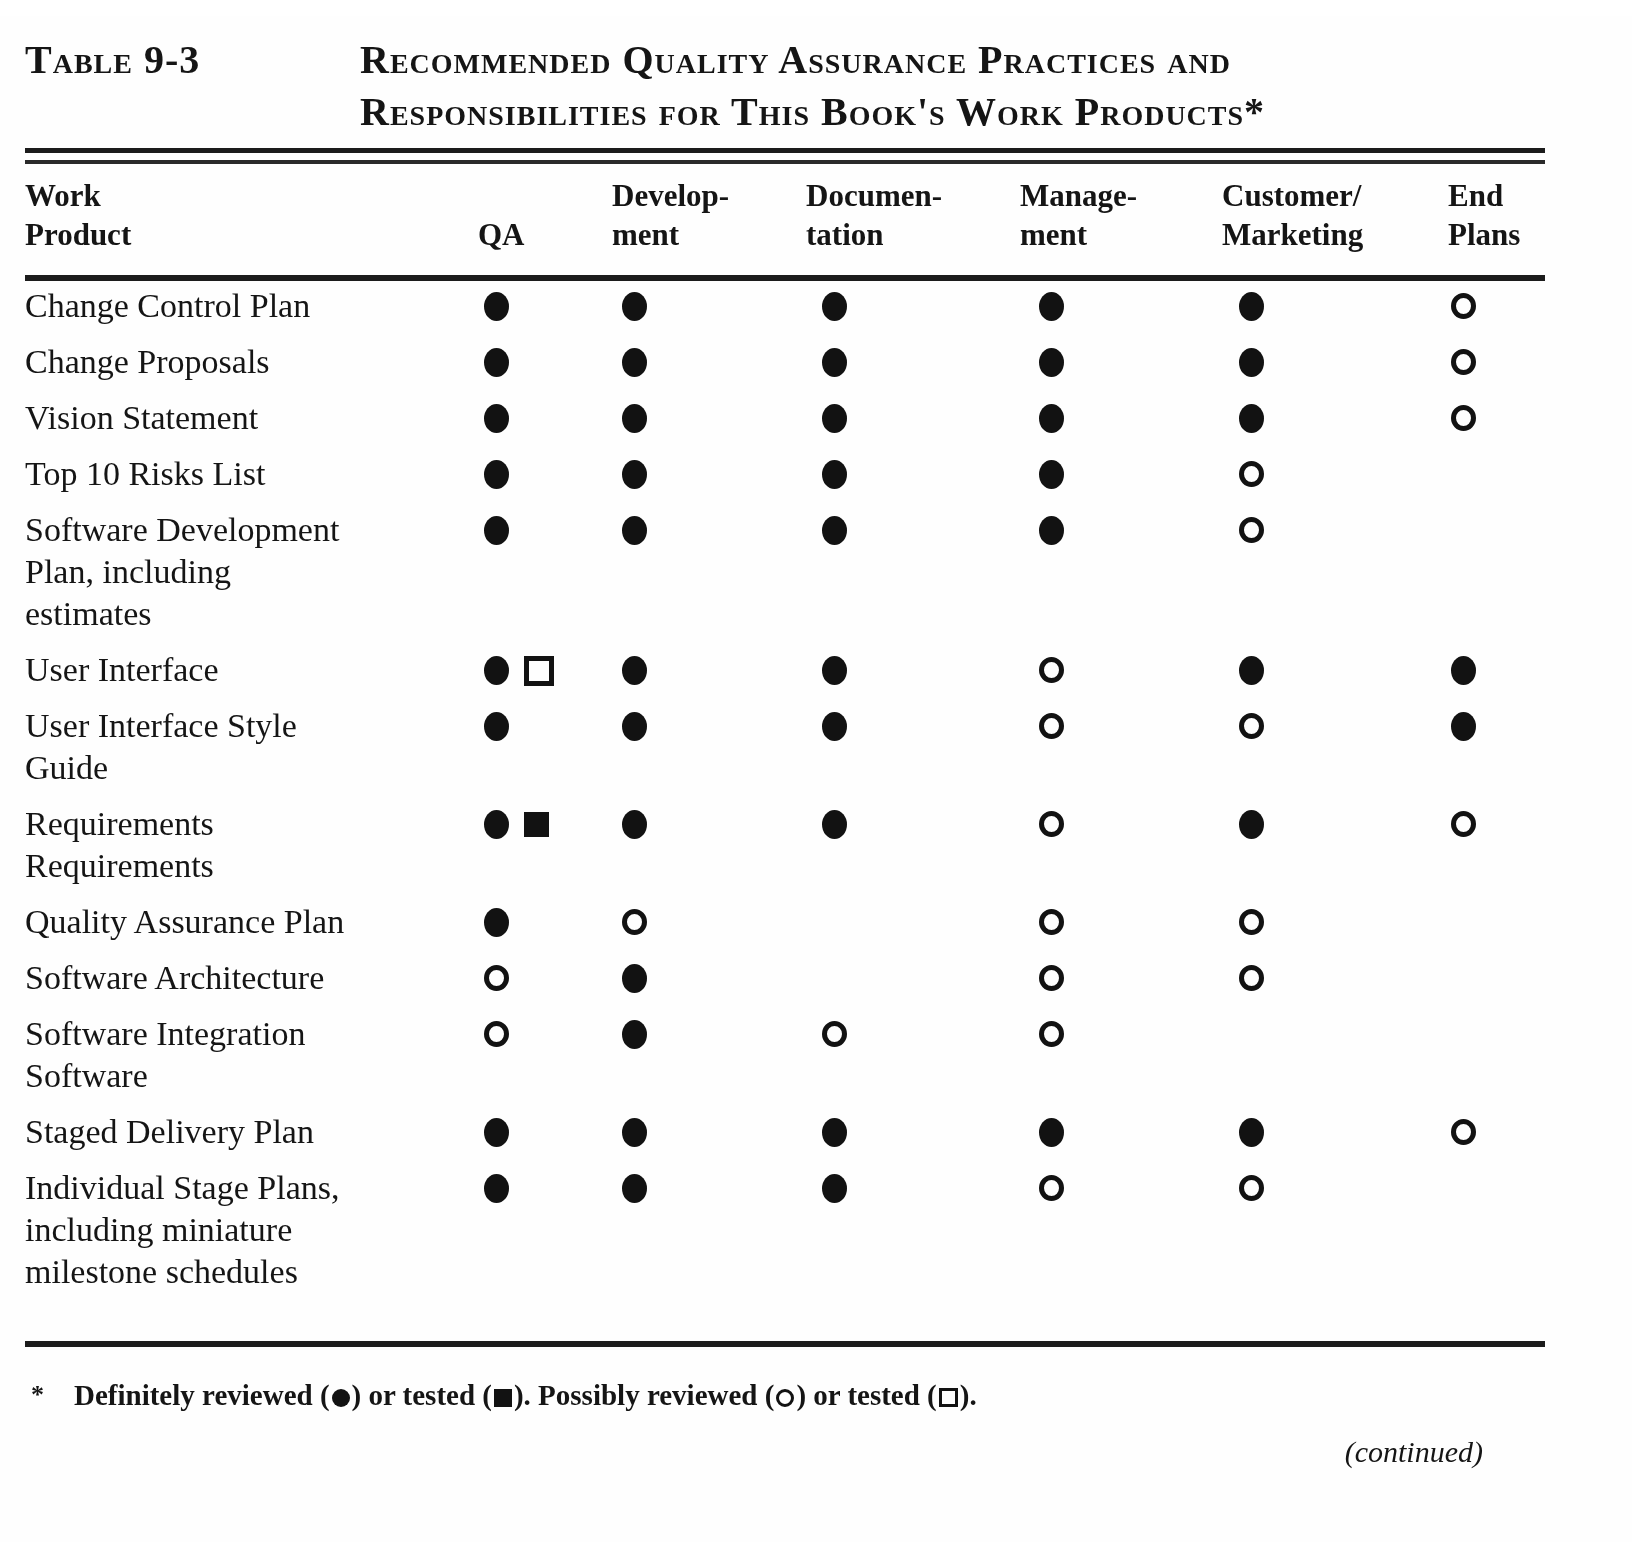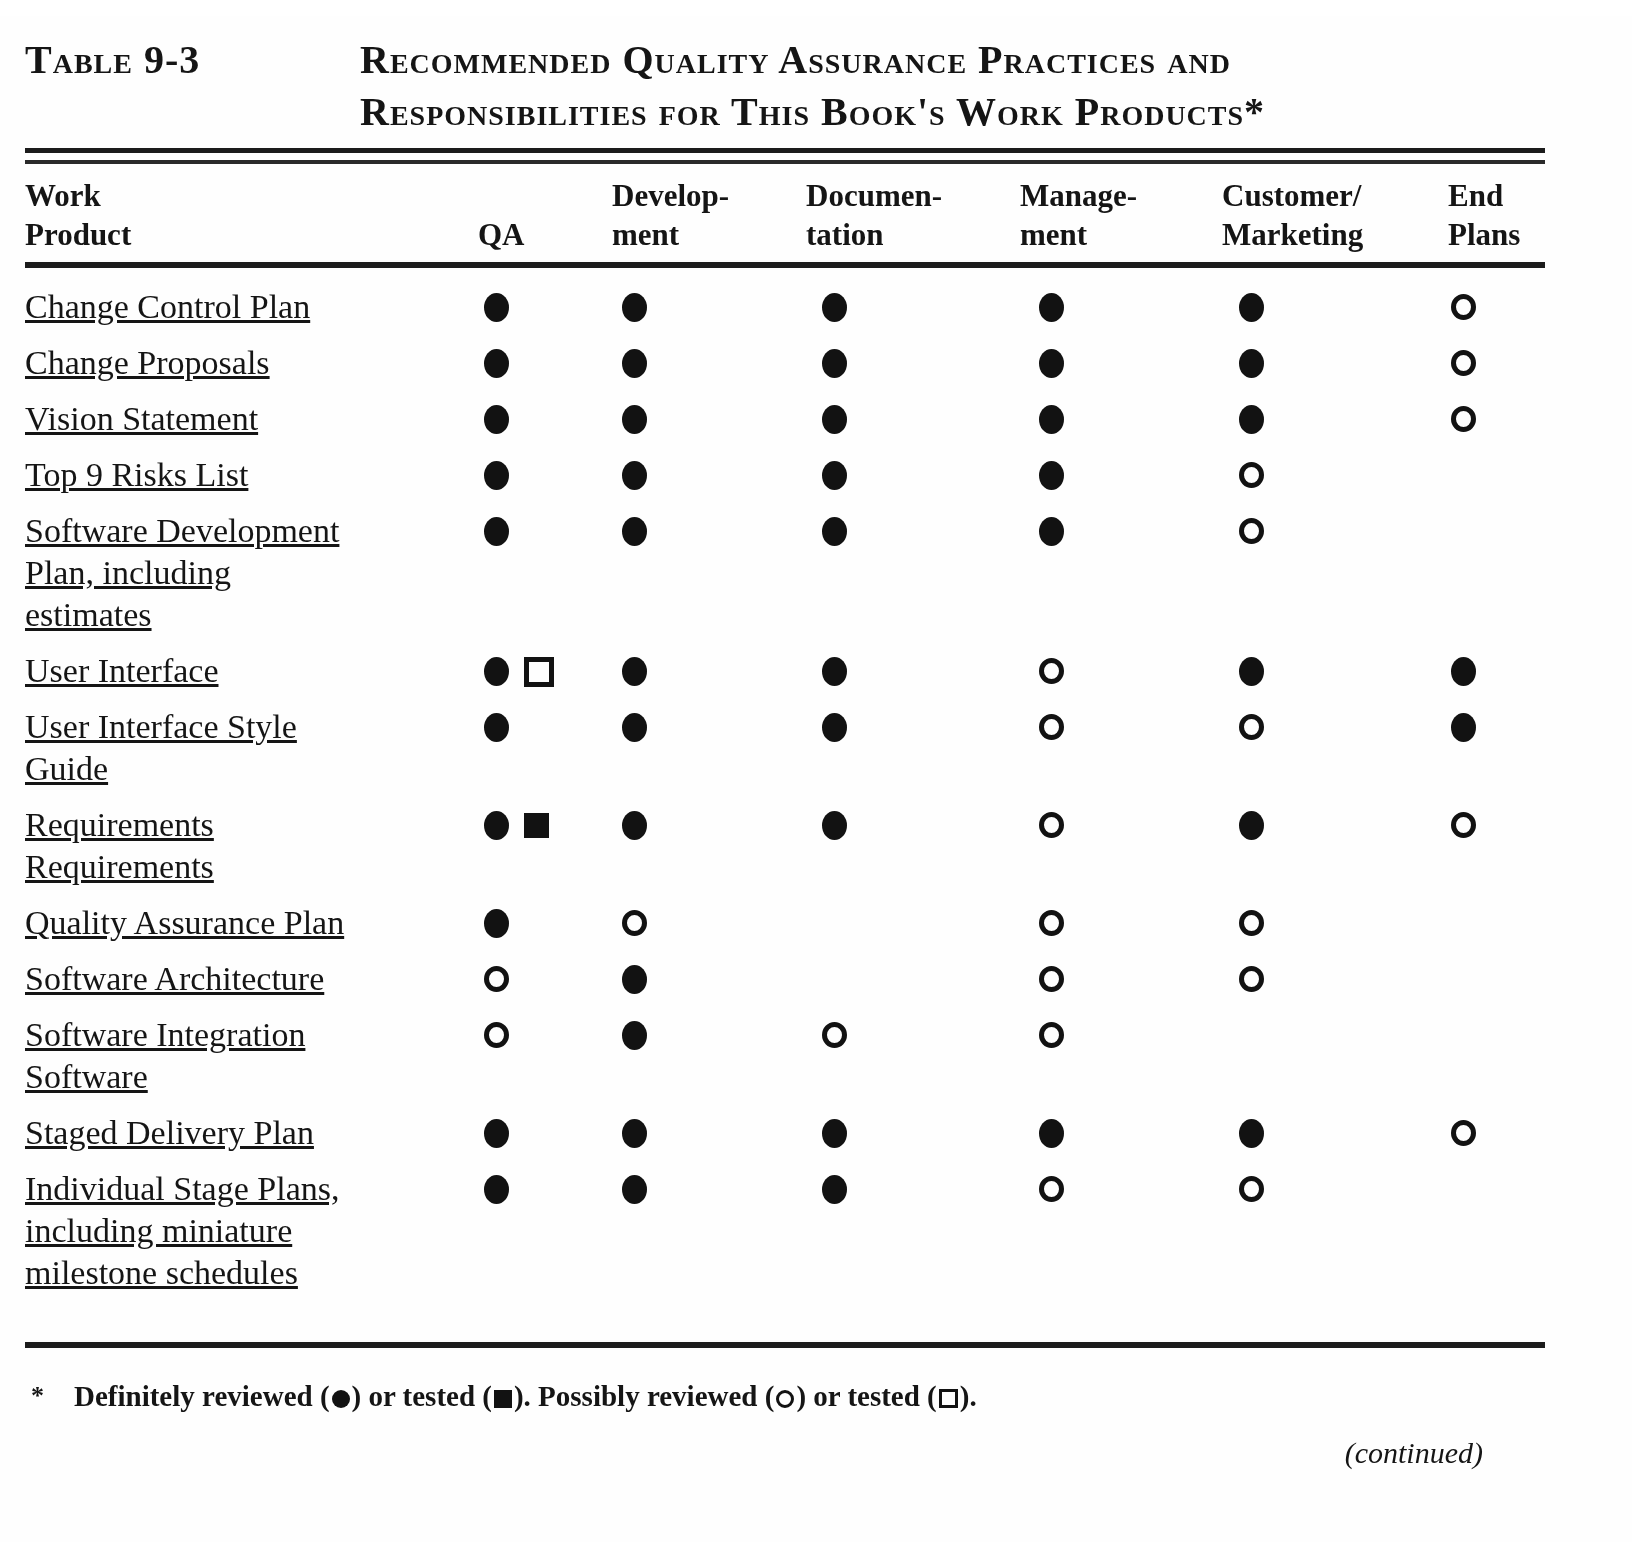--- a/index.html
+++ b/index.html
@@ -42,29 +42,29 @@
   }
   .rule-heavy {
     height: 0;
     border-top: 6px solid #1c1c1c;
   }
   
   .grid7 {
     display: grid;
     grid-template-columns: 453px 134px 194px 214px 202px 226px 97px;
   }
-  .header-row { margin-top: 12px; padding-bottom: 8px; }
+  .header-row { margin-top: 12px; padding-bottom: 21px; }
   .col-header {
     font-weight: bold;
     font-size: 31px;
     line-height: 39px;
     white-space: nowrap;
   }
   
-  .table-body { padding-top: 18px; text-decoration: underline; }
+  .table-body { padding-top: 4px; }
   .row { margin-bottom: 14px; }
   .cell.product { font-size: 34px; line-height: 42px; }
   .cell.syms {
     display: flex;
     gap: 15px;
     align-items: flex-start;
     padding-top: 7px;
   }
   .c1.syms { padding-left: 6px; }
   .c2.syms { padding-left: 10px; }
@@ -215,21 +215,21 @@
         </div>
         <div class="cell syms c5">
           <span class="sym filled-circle"></span>
         </div>
         <div class="cell syms c6">
           <span class="sym open-circle"></span>
         </div>
       </div>
       <div class="grid7 row">
         <div class="cell product c0">
-          <div>Top 9 Risks List</div>
+          <div>Top 10 Risks List</div>
         </div>
         <div class="cell syms c1">
           <span class="sym filled-circle"></span>
         </div>
         <div class="cell syms c2">
           <span class="sym filled-circle"></span>
         </div>
         <div class="cell syms c3">
           <span class="sym filled-circle"></span>
         </div>

